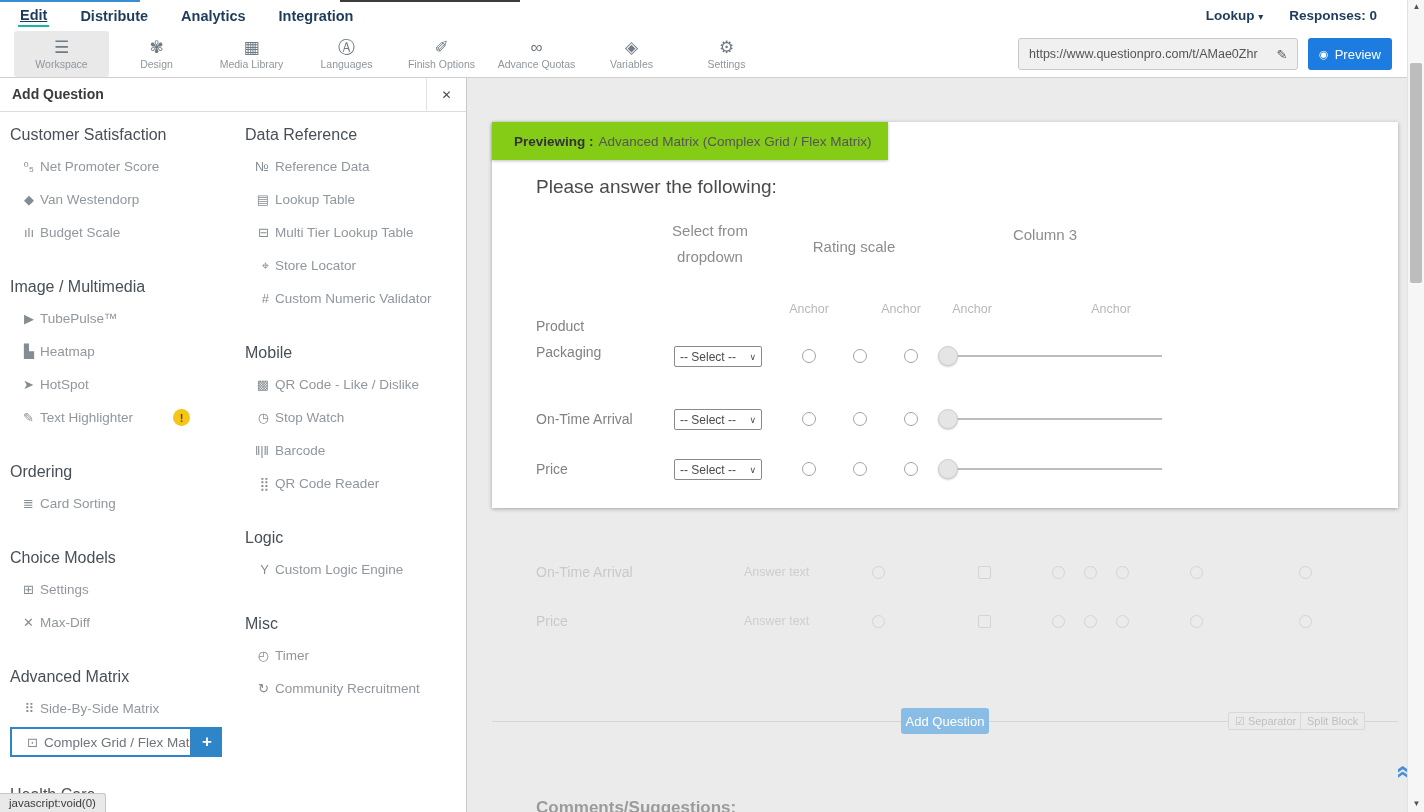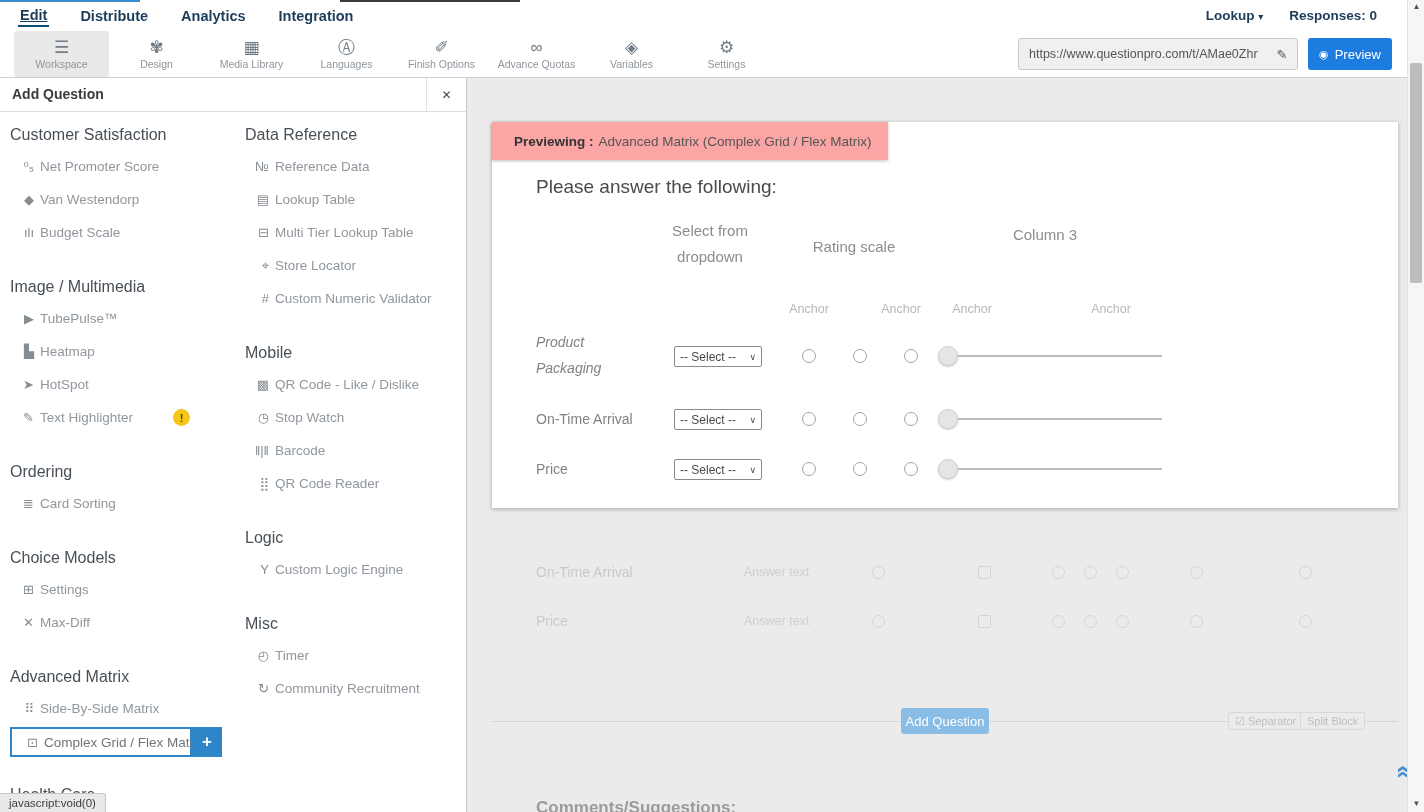--- a/index.html
+++ b/index.html
@@ -7,21 +7,21 @@
   .screen { position:relative; width:1424px; height:812px; overflow:hidden; background:#ebebeb; }
 
   
   .accent-blue { position:absolute; left:0; top:0; width:140px; height:2px; background:#3a8fd2; z-index:60;}
   .accent-dark { position:absolute; left:340px; top:0; width:180px; height:2px; background:#3c3c3c; z-index:60;}
 
   
   .topnav { position:absolute; left:0; top:0; width:1407px; height:30px; background:#fff; z-index:40; }
   .nav-tabs { position:absolute; left:18px; top:0; height:30px; display:flex; align-items:center; }
   .nav-tab { font-size:14.5px; font-weight:700; color:#1d3c5a; margin-right:29px; padding:4px 2px 2px 2px; cursor:pointer; }
-  .nav-tab.active { border-bottom:2px solid #0c4a6e;text-decoration:underline; }
+  .nav-tab.active { border-bottom:2px solid #14b8a6;text-decoration:underline; }
   .nav-right { position:absolute; right:30px; top:0; height:30px; display:flex; align-items:center; gap:26px; }
   .tools-btn { font-size:13.5px; font-weight:700; color:#1d3c5a; cursor:pointer; }
   .tools-btn .caret { font-size:10px; }
   .responses { font-size:13.5px; font-weight:700; color:#1d3c5a; }
 
   
   .toolbar { position:absolute; left:0; top:30px; width:1407px; height:48px; background:#fff; border-bottom:1px solid #cfcfcf; z-index:39; }
   .tb-items { position:absolute; left:14px; top:1px; height:46px; display:flex; }
   .tb-item { width:95px; height:46px; display:flex; flex-direction:column; align-items:center; justify-content:center; gap:1px; cursor:pointer; border-radius:3px; }
   .tb-item.active { background:#e9e9e9; }
@@ -53,21 +53,21 @@
   .q-badge { margin-left:40px; width:17px; height:17px; border-radius:50%; background:#f5c518; color:#5a4500; font-size:11px; font-weight:700; display:flex; align-items:center; justify-content:center; }
   .q-sel-wrap { display:flex; align-items:stretch; height:30px; margin:2px 0; }
   .q-sel-wrap .q-item { height:30px; border:2px solid #2e86c8; background:#fff; flex:none; width:182px; padding-left:2px; }
   .q-sel-wrap .q-item .q-label { color:#6e757c; }
   .q-plus { width:30px; height:30px; background:#2e86c8; border:0; color:#fff; font-size:17px; font-weight:700; cursor:pointer; font-family:inherit; }
 
   
   .main { position:absolute; left:467px; top:78px; width:940px; height:734px; background:#ebebeb; overflow:hidden; }
   .main-inner { position:absolute; left:25px; top:0; width:906px; height:734px; }
   .card { position:absolute; left:0; top:44px; width:906px; height:386px; background:#fff; box-shadow:0 1px 4px rgba(0,0,0,.3); }
-  .prev-bar { position:absolute; left:0; top:0; width:396px; height:38px; background:#fca5a5; box-shadow:0 1px 3px rgba(0,0,0,.25); display:flex; align-items:center; padding-left:22px; }
+  .prev-bar { position:absolute; left:0; top:0; width:396px; height:38px; background:#84cc16; box-shadow:0 1px 3px rgba(0,0,0,.25); display:flex; align-items:center; padding-left:22px; }
   .prev-bold { font-size:13.5px; font-weight:700; color:#333; }
   .prev-rest { font-size:13.5px; color:#555; margin-left:5px; }
   .q-title { position:absolute; left:44px; top:54px; font-size:19px; color:#4a4a4a; }
   .m-colhead { position:absolute; text-align:center; font-size:15px; color:#8c8c8c; line-height:26px; }
   .m-anchor { position:absolute; top:180px; width:70px; text-align:center; font-size:12.5px; color:#b8b8b8; }
   .m-rowlabel { position:absolute; left:44px; width:105px; font-size:14px; color:#828282; line-height:26px; }
   .m-select { position:absolute; left:182px; width:88px; height:21px; background:#fff; border:1px solid #8a8a8a; border-radius:2px; display:flex; align-items:center; justify-content:space-between; padding:0 5px; cursor:pointer; }
   .m-select .sel-txt { font-size:12px; color:#4a4a4a; }
   .m-select .sel-caret { font-size:9px; color:#4a4a4a; }
   .m-radio { position:absolute; width:14px; height:14px; border:1px solid #a3a3a3; border-radius:50%; background:#fff; cursor:pointer; }
@@ -326,21 +326,21 @@
             <div class="m-colhead" style="left: 302px; top: 112px; width: 120px;">Rating scale</div>
             <div class="m-colhead" style="left: 493px; top: 100px; width: 120px;">Column 3</div>
           </div>
         <div id="m-anchors">
             <div class="m-anchor" style="left: 282px;">Anchor</div>
             <div class="m-anchor" style="left: 374px;">Anchor</div>
             <div class="m-anchor" style="left: 445px;">Anchor</div>
             <div class="m-anchor" style="left: 584px;">Anchor</div>
           </div>
         <div id="m-rows">
-            <div class="m-rowlabel" style="top: 207px; font-style: italic;">Product Packaging</div>
+            <div class="m-rowlabel" style="top: 191px;">Product Packaging</div>
             <div class="m-select" style="top: 224px;">
               <span class="sel-txt">-- Select --</span>
               <span class="sel-caret">∨</span>
             </div>
             <div class="m-radio" style="left: 310px; top: 227px;"></div>
             <div class="m-radio" style="left: 361px; top: 227px;"></div>
             <div class="m-radio" style="left: 412px; top: 227px;"></div>
             <div class="m-slider" style="top: 224px;">
               <div class="m-track"></div>
               <div class="m-handle"></div>

